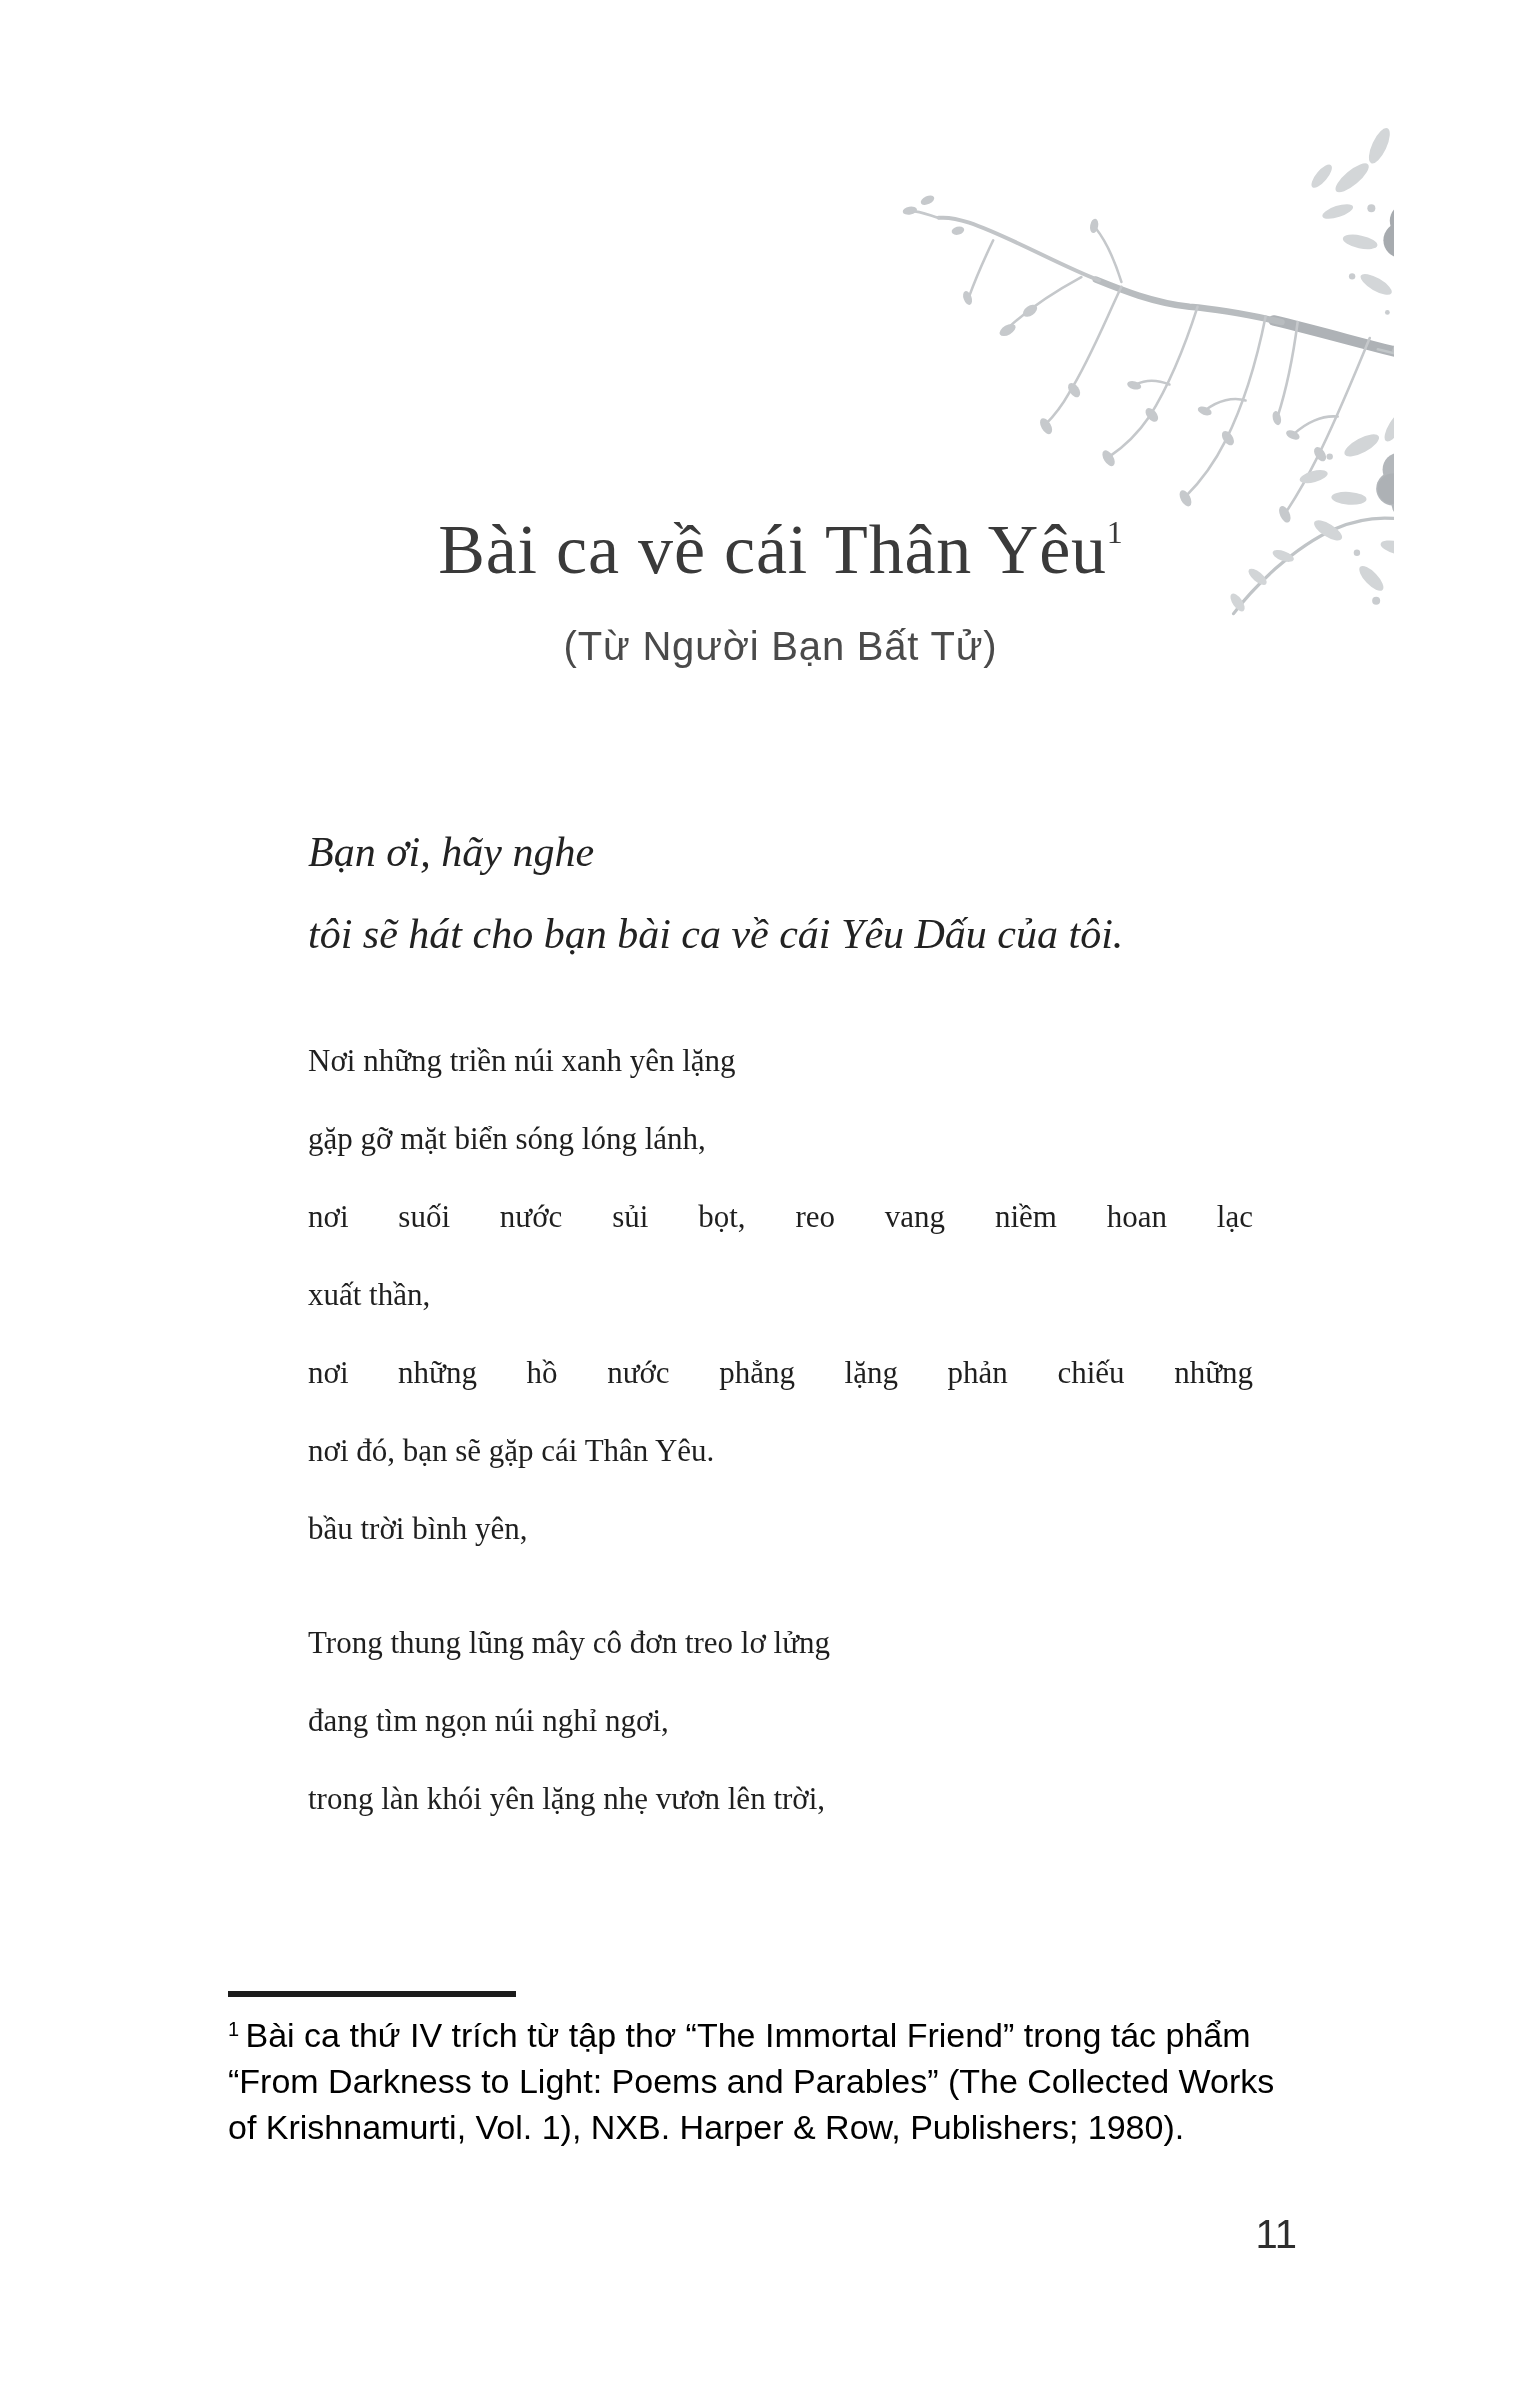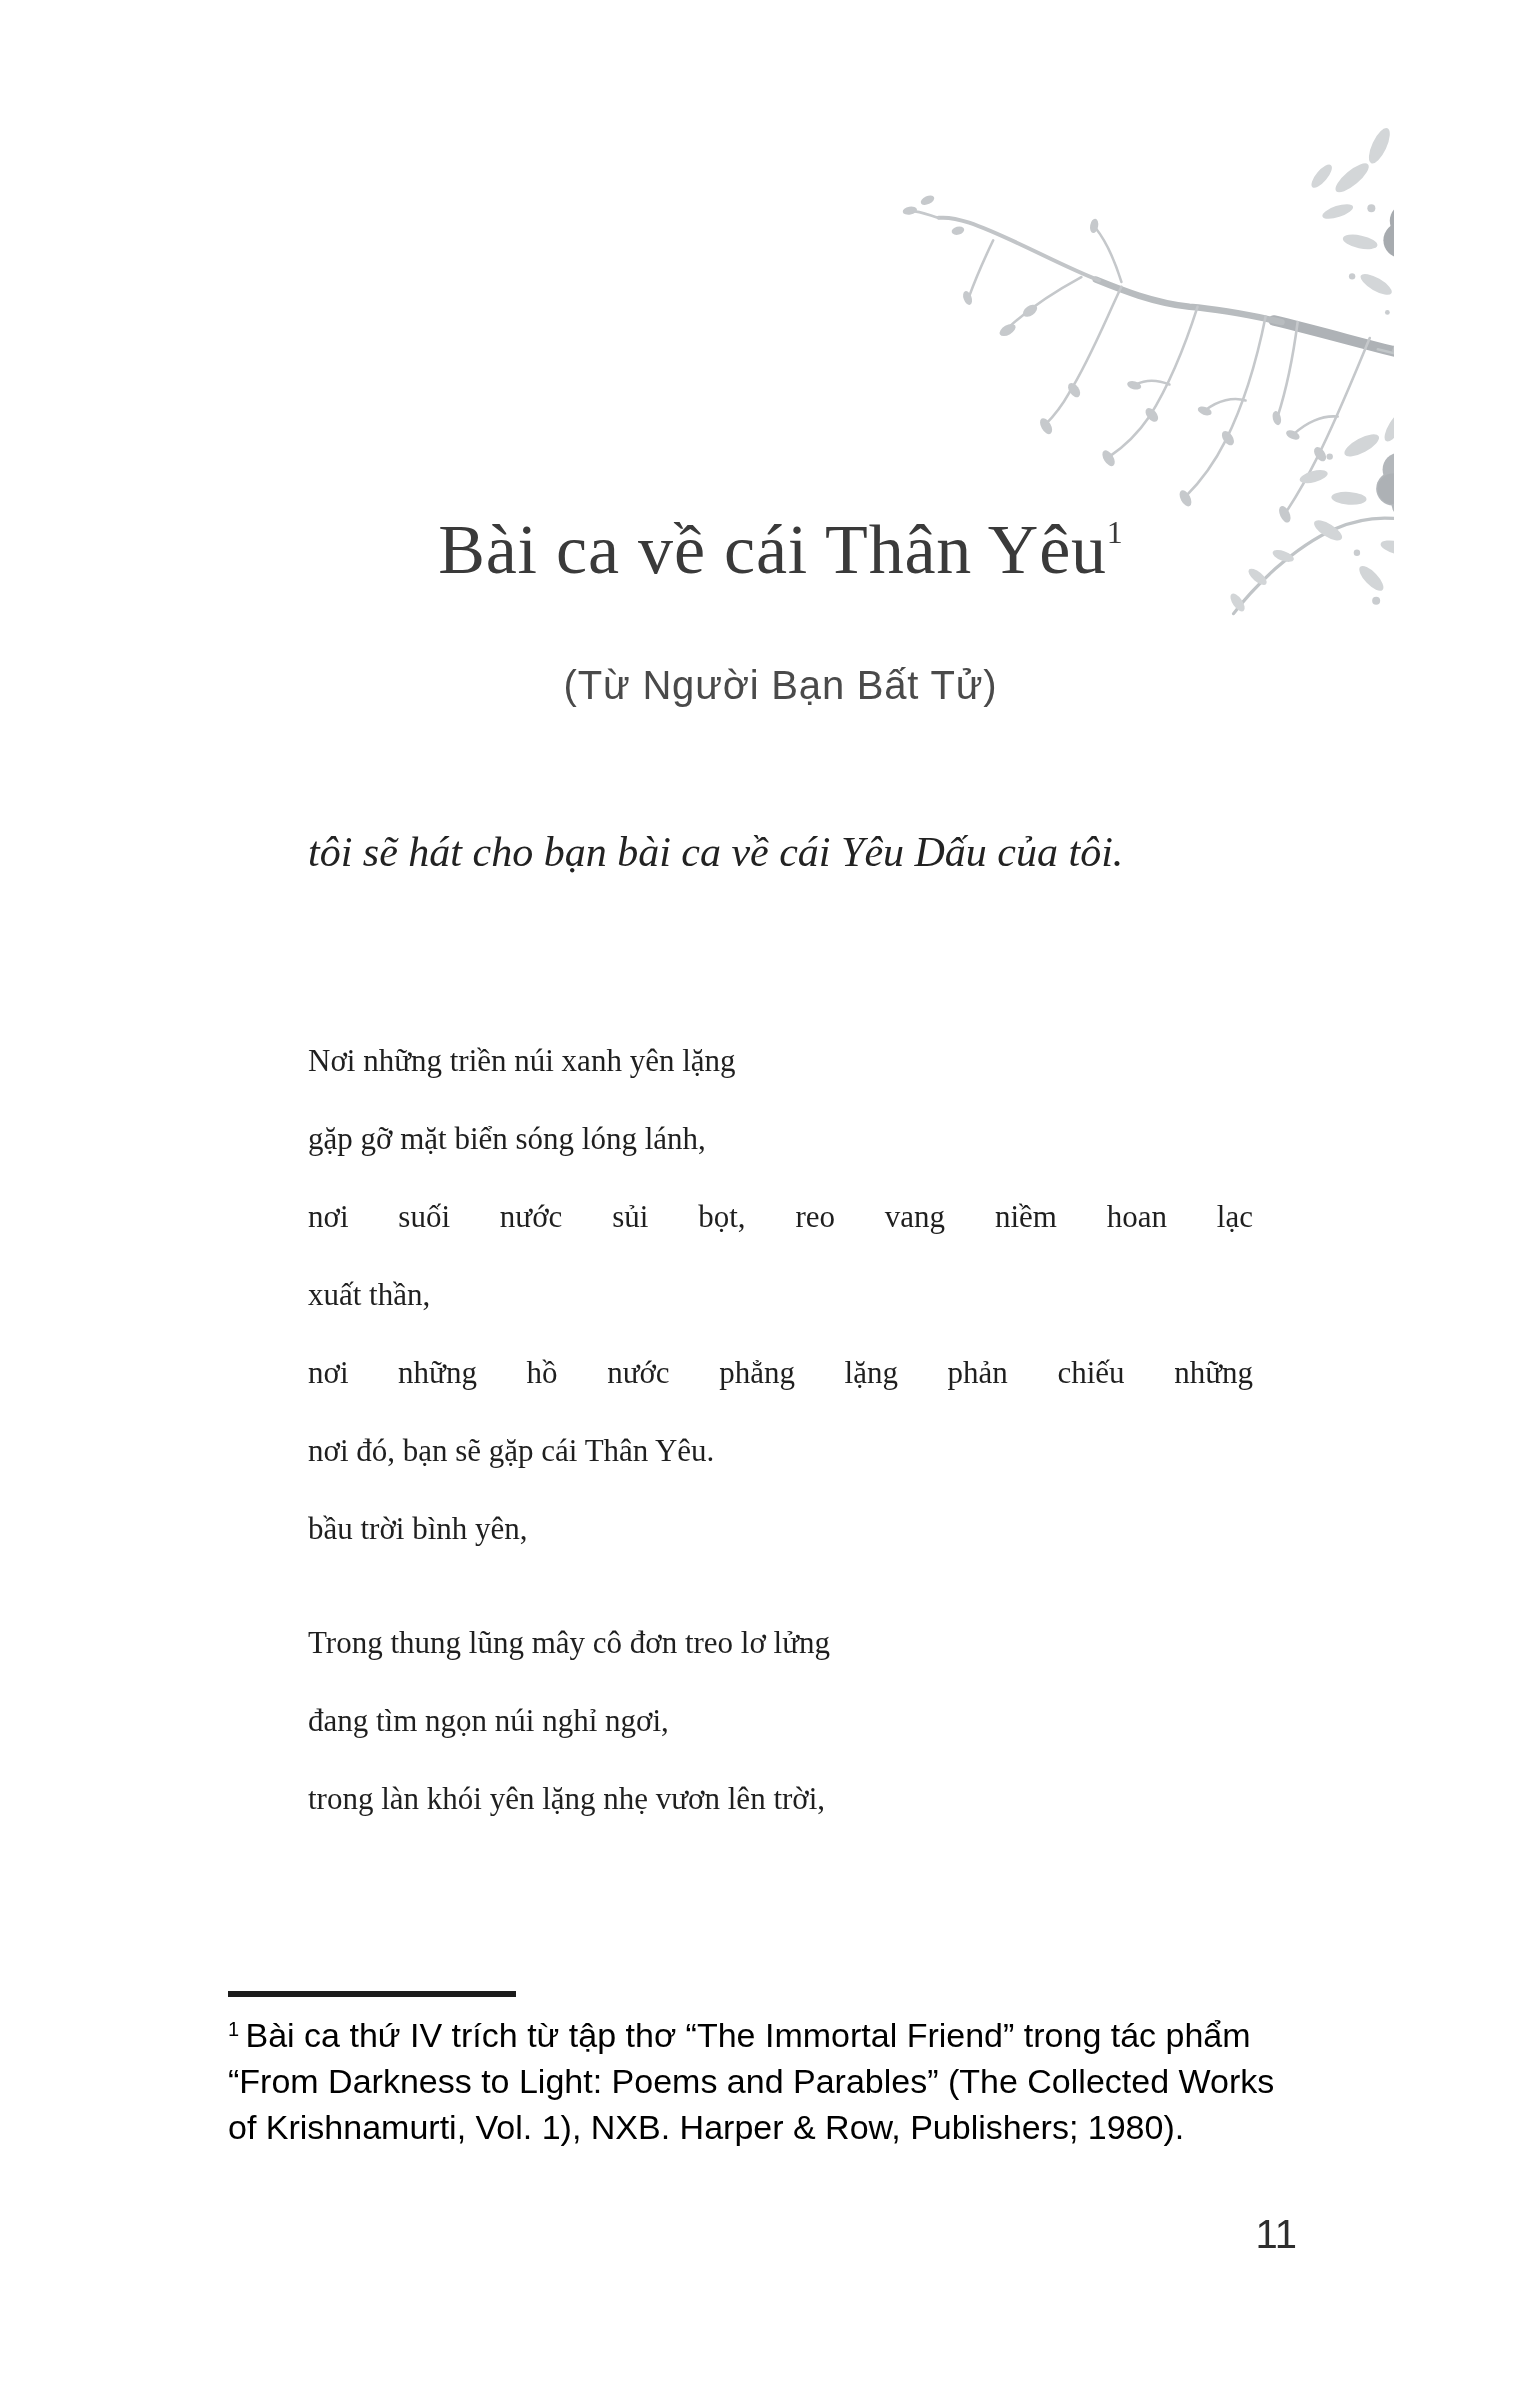--- a/index.html
+++ b/index.html
@@ -14,21 +14,20 @@
     position:absolute;left:284px;width:993px;top:511px;margin:0;
     text-align:center;font-weight:400;font-size:70px;line-height:1.1;
     color:#3a3a3a;letter-spacing:0.8px;font-family:"Liberation Serif",serif;
   }
   .title sup{font-size:32px;line-height:0;vertical-align:30px;letter-spacing:0;}
 
   .subtitle{
     position:absolute;left:284px;width:993px;top:624px;
     text-align:center;font-size:40px;color:#4a4a4a;letter-spacing:0.8px;
     font-family:"Liberation Sans",sans-serif;
-    margin-top:39px;
   }
 
   .epigraph{
     position:absolute;left:308px;top:811px;width:945px;
     font-style:italic;font-size:42px;line-height:82px;color:#222;
   }
   .ep-line{white-space:nowrap;}
 
   .stanza{position:absolute;left:308px;width:945px;font-size:31px;line-height:78px;color:#1f1f1f;}
   .stanza-1{top:1022px;}
@@ -185,20 +184,21 @@
     </g>
   </svg>
 
   <div class="content">
 
     <h1 class="title"><span>Bài ca về cái Thân Yêu</span><sup>1</sup></h1>
 
     <div class="subtitle">(Từ Người Bạn Bất Tử)</div>
 
     <div class="epigraph">
+      <div class="ep-line">Bạn ơi, hãy nghe</div>
       <div class="ep-line">tôi sẽ hát cho bạn bài ca về cái Yêu Dấu của tôi.</div>
     </div>
 
     <div class="stanza stanza-1">
       <div class="line">Nơi những triền núi xanh yên lặng</div>
       <div class="line">gặp gỡ mặt biển sóng lóng lánh,</div>
       <div class="line justify">nơi suối nước sủi bọt, reo vang niềm hoan lạc</div>
       <div class="line">xuất thần,</div>
       <div class="line justify">nơi những hồ nước phẳng lặng phản chiếu những</div>
       <div class="line">nơi đó, bạn sẽ gặp cái Thân Yêu.</div>

